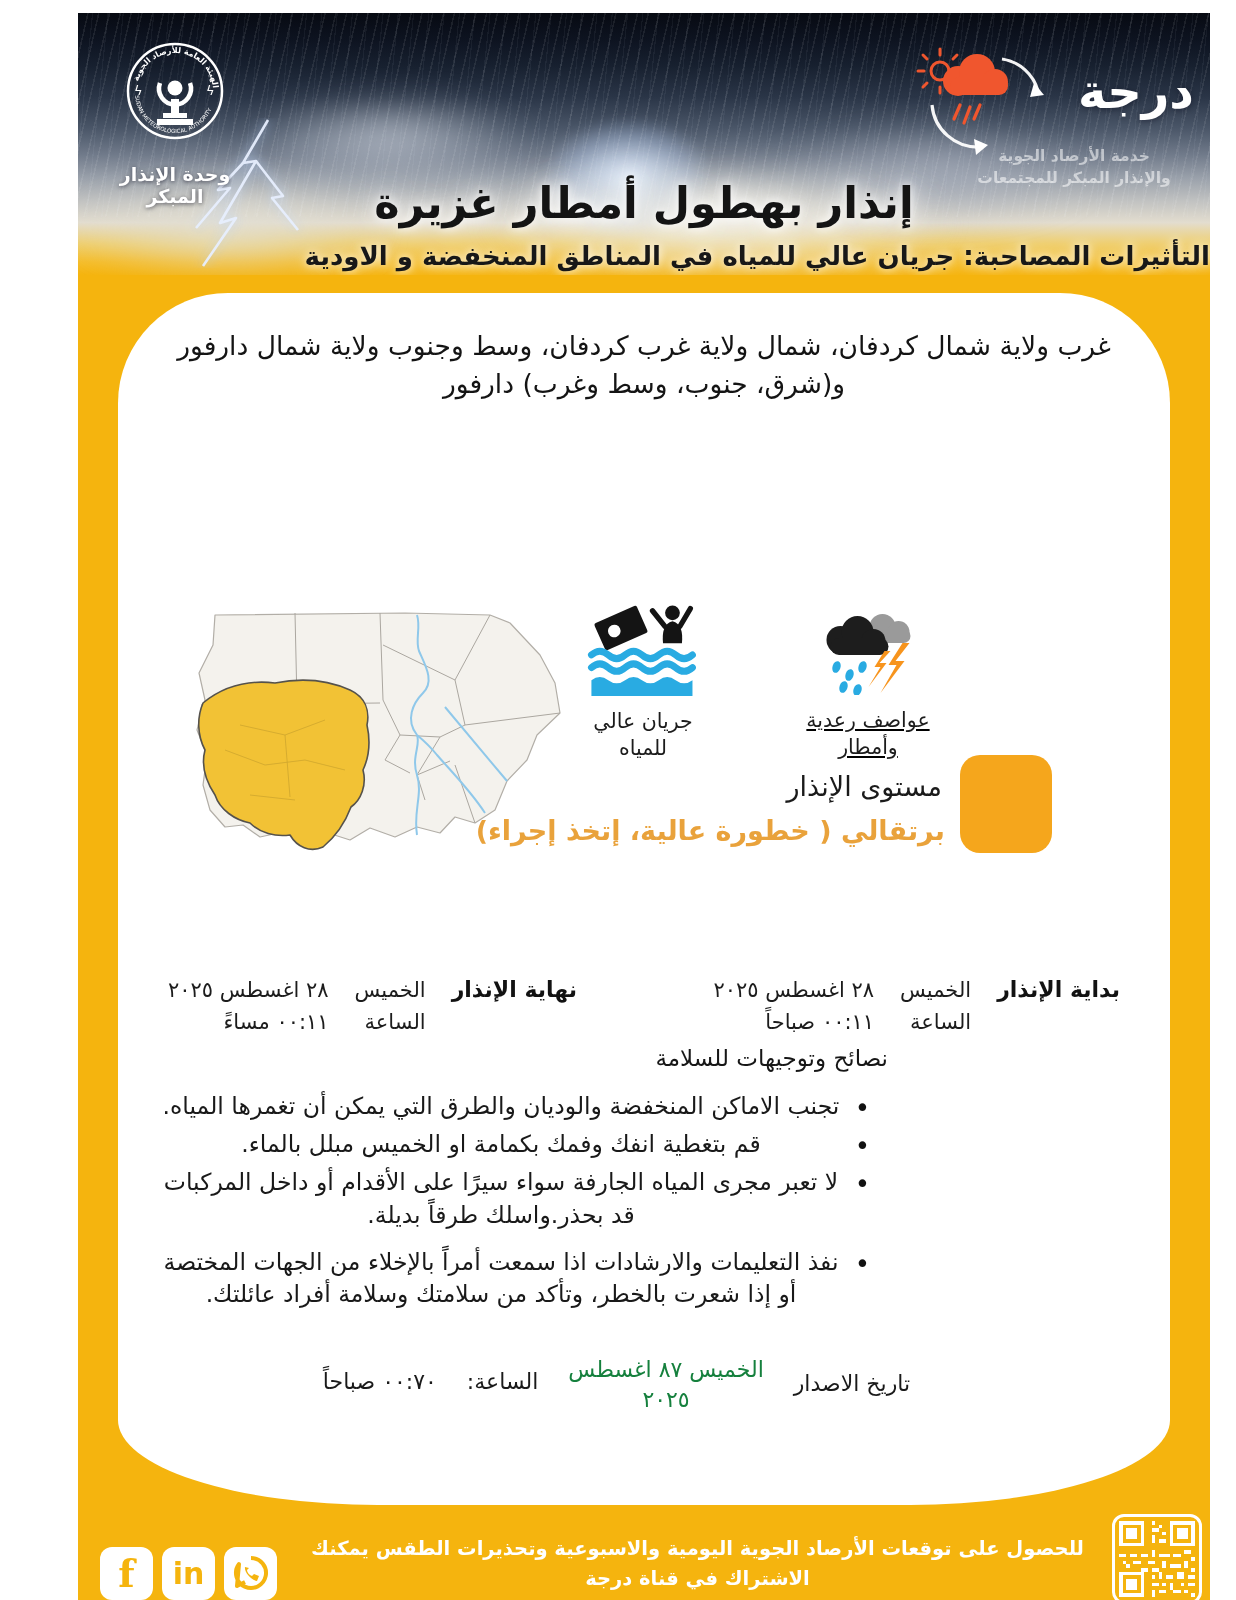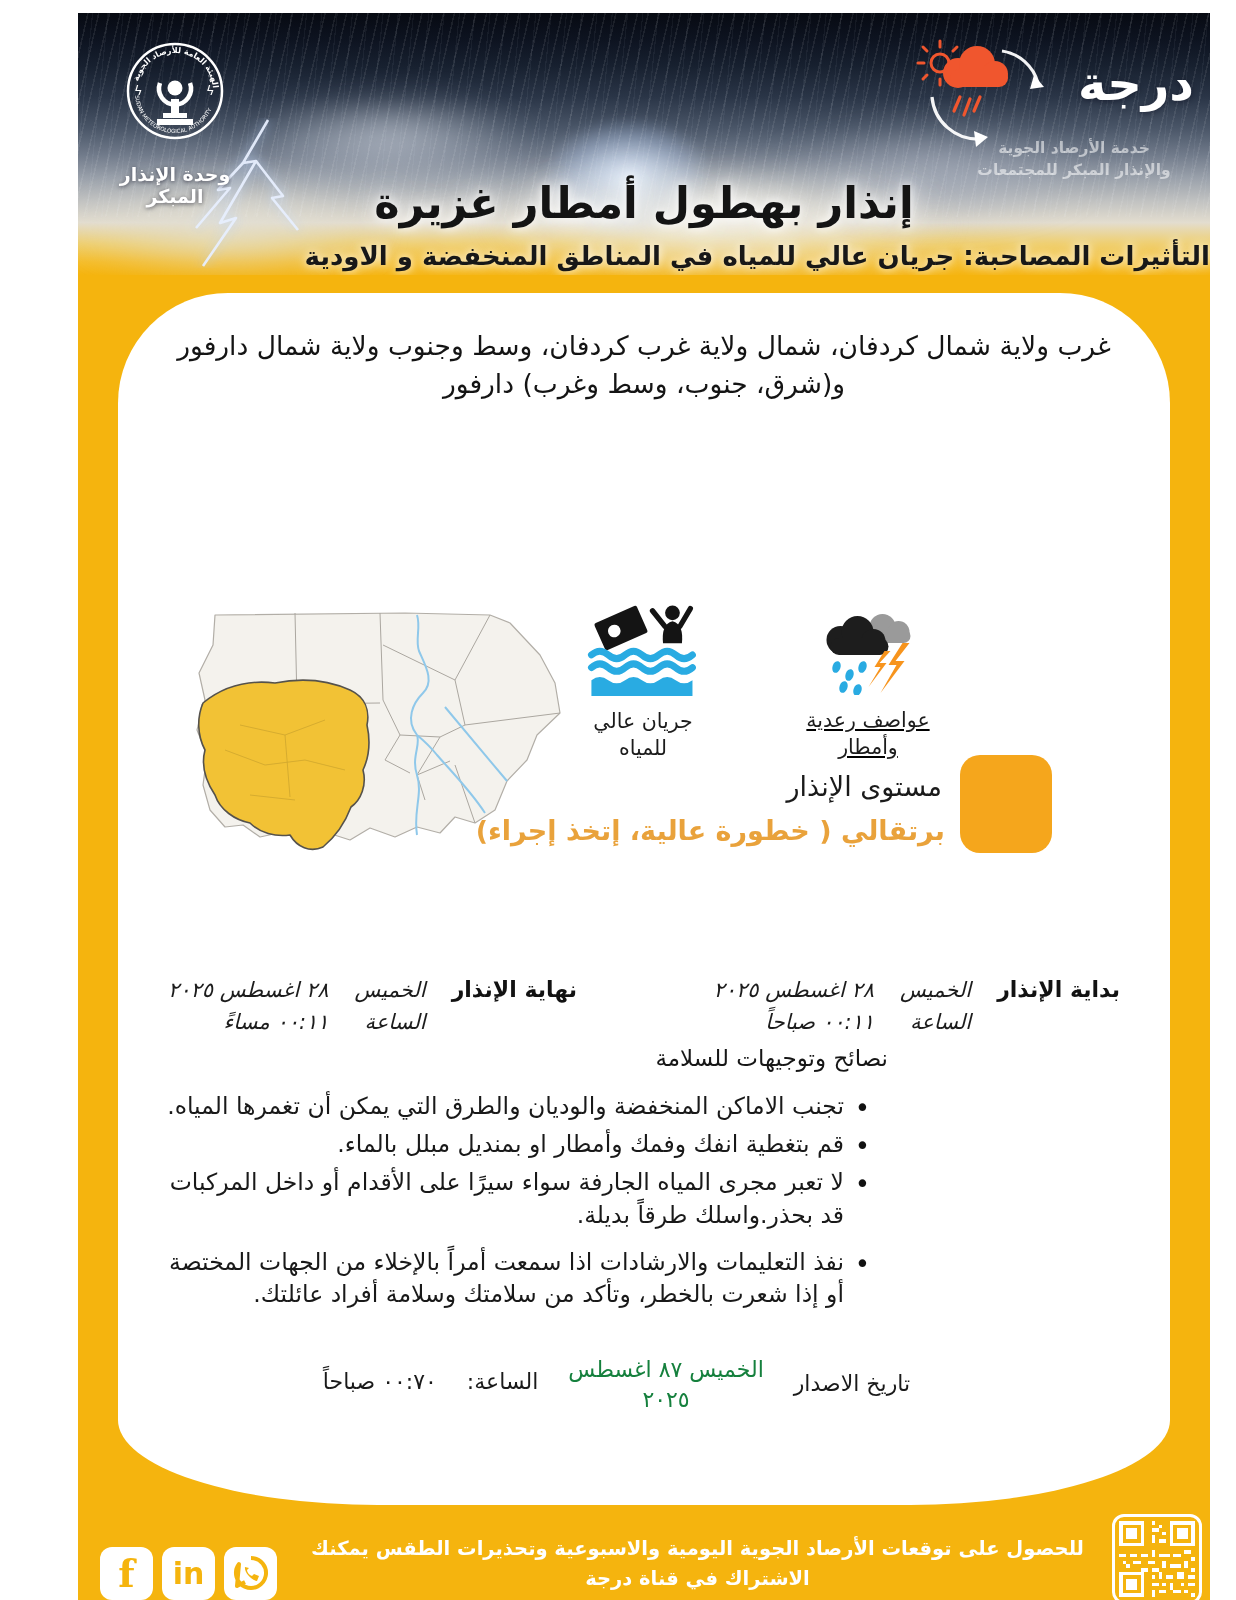--- a/index.html
+++ b/index.html
@@ -29,21 +29,21 @@
     font-size:43px;font-weight:bold;color:#141414;letter-spacing:0;
     text-shadow:0 0 10px rgba(255,255,255,.95),0 0 22px rgba(255,255,255,.85),0 0 40px rgba(255,255,255,.55);}
   .subtitle{position:absolute;left:0;top:228px;width:100%;text-align:right;
     font-size:26px;font-weight:bold;color:#181818;
     text-shadow:0 0 8px rgba(255,255,255,.9),0 0 18px rgba(255,255,255,.7);}
 
   
   .auth{position:absolute;left:12px;top:8px;width:170px;direction:ltr;}
   .auth-unit{position:absolute;left:0;top:142px;width:170px;text-align:center;color:#fff;
     font-size:19px;font-weight:bold;text-shadow:0 1px 4px rgba(0,0,20,.6);}
-  .daraja{position:absolute;right:6px;top:16px;width:290px;height:165px;direction:rtl;}
+  .daraja{position:absolute;right:6px;top:24px;width:290px;height:165px;direction:rtl;}
   .daraja-word{position:absolute;right:10px;top:26px;color:#fff;font-size:48px;font-weight:bold;
     text-shadow:0 1px 6px rgba(0,0,20,.45);}
   .daraja-logo{position:absolute;right:140px;top:6px;}
   .daraja-tag{position:absolute;right:10px;top:108px;width:240px;text-align:center;
     color:rgba(255,255,255,.55);font-size:15.5px;font-weight:bold;line-height:1.45;}
 
   
   .card{position:absolute;left:118px;top:293px;width:1052px;height:1212px;background:#ffffff;
     border-radius:110px 110px 260px 260px / 110px 110px 85px 85px;}
   .regions{position:absolute;top:34px;left:55px;right:55px;text-align:center;
@@ -60,27 +60,27 @@
   .hazard-label span{display:block;}
 
   .level-box{position:absolute;left:842px;top:462px;width:92px;height:98px;background:#F5A61C;border-radius:20px;}
   .level-label{position:absolute;right:228px;top:478px;font-size:27px;color:#1a1a1a;}
   .level-value{position:absolute;right:225px;top:522px;font-size:27px;font-weight:bold;color:#E9A23B;}
 
   .schedule{position:absolute;top:682px;right:50px;left:50px;display:flex;justify-content:space-between;}
   .sched-group{display:flex;gap:26px;}
   .sched-title{font-size:22px;font-weight:bold;color:#121212;padding-top:2px;white-space:nowrap;}
   .sched-col{font-size:21px;color:#1c1c1c;line-height:1.5;}
-  .sched-col div{white-space:nowrap;font-style:italic;}
+  .sched-col div{white-space:nowrap;}
   .ltr{direction:ltr;unicode-bidi:isolate;display:inline-block;}
 
   .safety-heading{position:absolute;top:752px;right:282px;font-size:23px;color:#161616;}
   .tips{position:absolute;top:797px;right:300px;left:40px;margin:0;padding:0;list-style:none;}
   .tips li{position:relative;padding-right:26px;margin-bottom:5px;font-size:23.5px;color:#191919;
-    line-height:1.4;text-align:right;}
+    line-height:1.4;text-align:center;}
   .tips li::before{content:"•";position:absolute;right:0;top:0;font-size:26px;color:#111;}
   .tips li:last-child{margin-top:14px;}
 
   .update-note{position:absolute;top:1018px;left:150px;right:190px;text-align:center;
     font-size:21.5px;color:#1d1d1d;}
   .issue-row{position:absolute;top:1062px;left:40px;right:95px;display:flex;
     justify-content:center;gap:30px;align-items:flex-start;}
   .issue-label{font-size:22px;color:#1a1a1a;padding-top:16px;}
   .issue-date{text-align:center;font-size:22px;color:#15803d;line-height:1.35;}
   .issue-date span{display:block;}
@@ -299,21 +299,21 @@
         <div class="sched-col">
           <div>٢٨ اغسطس ٢٠٢٥</div>
           <div><span class="ltr">٠٠:١١ مساءً</span></div>
         </div>
       </div>
     </div>
 
     <div class="safety-heading">نصائح وتوجيهات للسلامة</div>
     <ul class="tips">
       <li>تجنب الاماكن المنخفضة والوديان والطرق التي يمكن أن تغمرها المياه.</li>
-      <li>قم بتغطية انفك وفمك وأمطار او بمنديل مبلل بالماء.</li>
+      <li>قم بتغطية انفك وفمك بكمامة او الخميس مبلل بالماء.</li>
       <li>لا تعبر مجرى المياه الجارفة سواء سيرًا على الأقدام أو داخل المركبات  قد بحذر.واسلك طرقاً بديلة.</li>
       <li>نفذ التعليمات والارشادات اذا سمعت أمراً بالإخلاء من الجهات المختصة أو إذا شعرت بالخطر، وتأكد من سلامتك وسلامة أفراد عائلتك.</li>
     </ul>
 
 
     <div class="issue-row">
       <div class="issue-label">تاريخ الاصدار</div>
       <div class="issue-date">
         <span>الخميس ٨٧ اغسطس</span>
         <span>٢٠٢٥</span>

